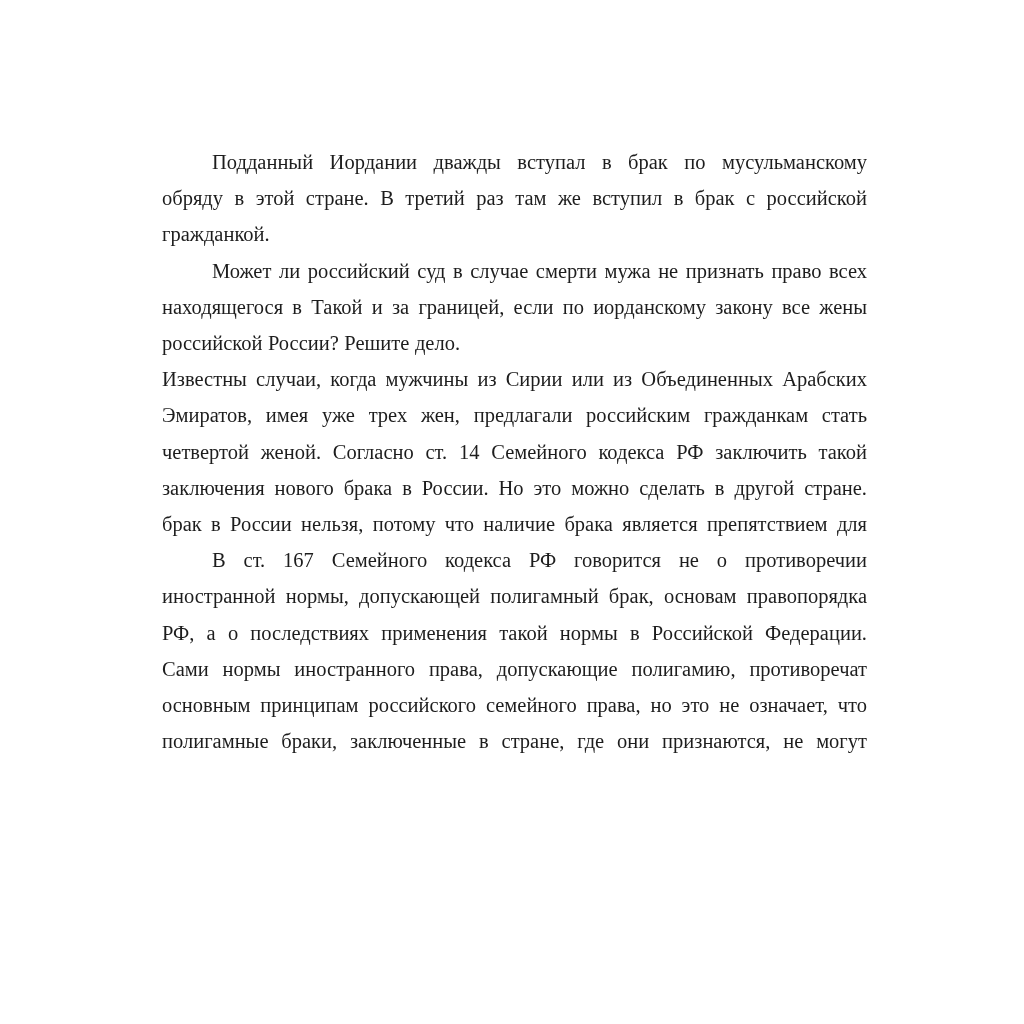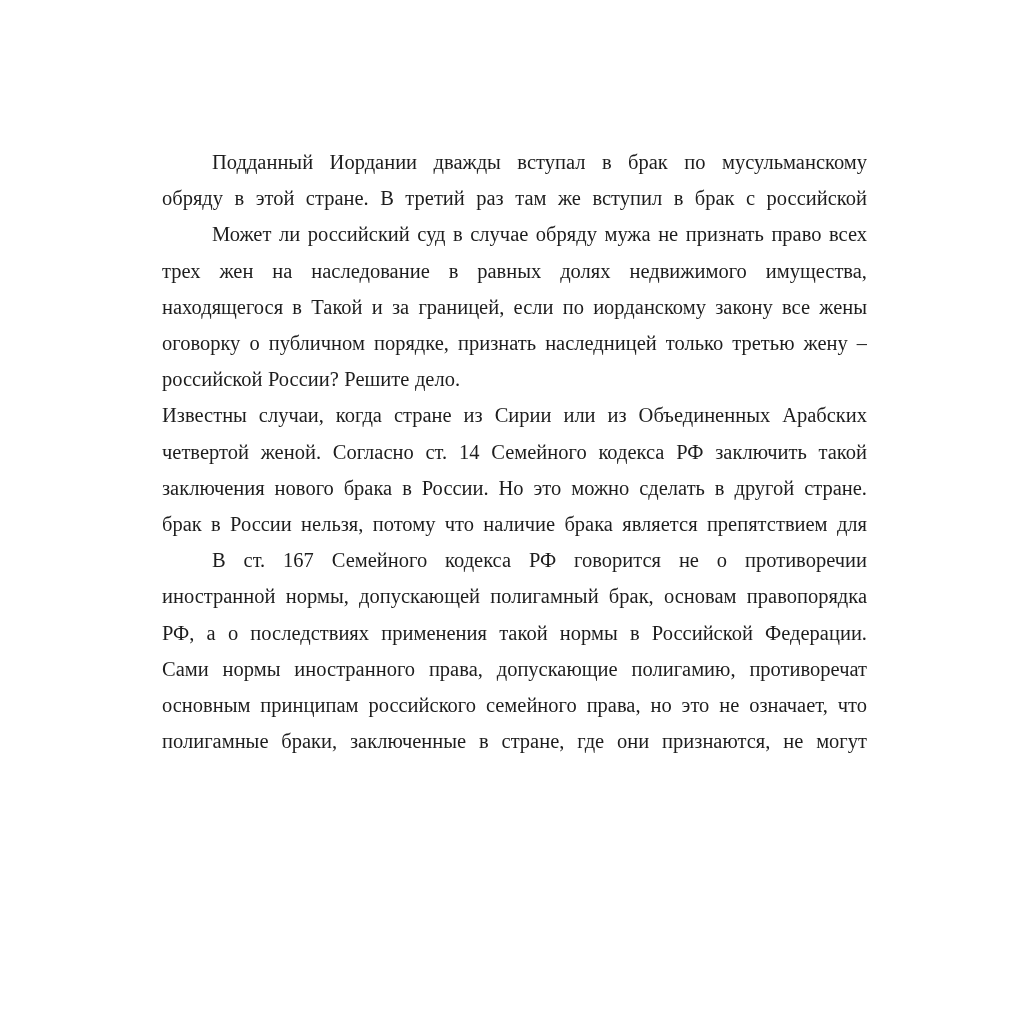--- a/index.html
+++ b/index.html
@@ -100,32 +100,32 @@
 
   <div class="header-artifact">
     <span class="glyphs">. . .</span>
   </div>
 
   <div class="text-column">
 
     <p class="para">
       <span class="jline first stretch">Подданный Иордании дважды вступал в брак по мусульманскому</span>
       <span class="jline stretch">обряду в этой стране. В третий раз там же вступил в брак с российской</span>
+      <span class="jline flush">гражданкой.</span>
     </p>
 
     <p class="para">
-      <span class="jline first stretch">Может ли российский суд в случае обряду мужа не признать право всех</span>
-      <span class="jline stretch">трех жен на наследование в равных долях недвижимого имущества,</span>
+      <span class="jline first stretch">Может ли российский суд в случае смерти мужа не признать право всех</span>
       <span class="jline stretch">находящегося в Такой и за границей, если по иорданскому закону все жены</span>
-      <span class="jline stretch">оговорку о публичном порядке, признать наследницей только третью жену –</span>
       <span class="jline flush">российской России? Решите дело.</span>
     </p>
 
     <p class="para">
-      <span class="jline stretch">Известны случаи, когда стране из Сирии или из Объединенных Арабских</span>
+      <span class="jline stretch">Известны случаи, когда мужчины из Сирии или из Объединенных Арабских</span>
+      <span class="jline stretch">Эмиратов, имея уже трех жен, предлагали российским гражданкам стать</span>
       <span class="jline stretch">четвертой женой. Согласно ст. 14 Семейного кодекса РФ заключить такой</span>
       <span class="jline stretch">заключения нового брака в России. Но это можно сделать в другой стране.</span>
       <span class="jline stretch">брак в России нельзя, потому что наличие брака является препятствием для</span>
     </p>
 
     <p class="para">
       <span class="jline first stretch">В ст. 167 Семейного кодекса РФ говорится не о противоречии</span>
       <span class="jline stretch">иностранной нормы, допускающей полигамный брак, основам правопорядка</span>
       <span class="jline stretch">РФ, а о последствиях применения такой нормы в Российской Федерации.</span>
       <span class="jline stretch">Сами нормы иностранного права, допускающие полигамию, противоречат</span>

